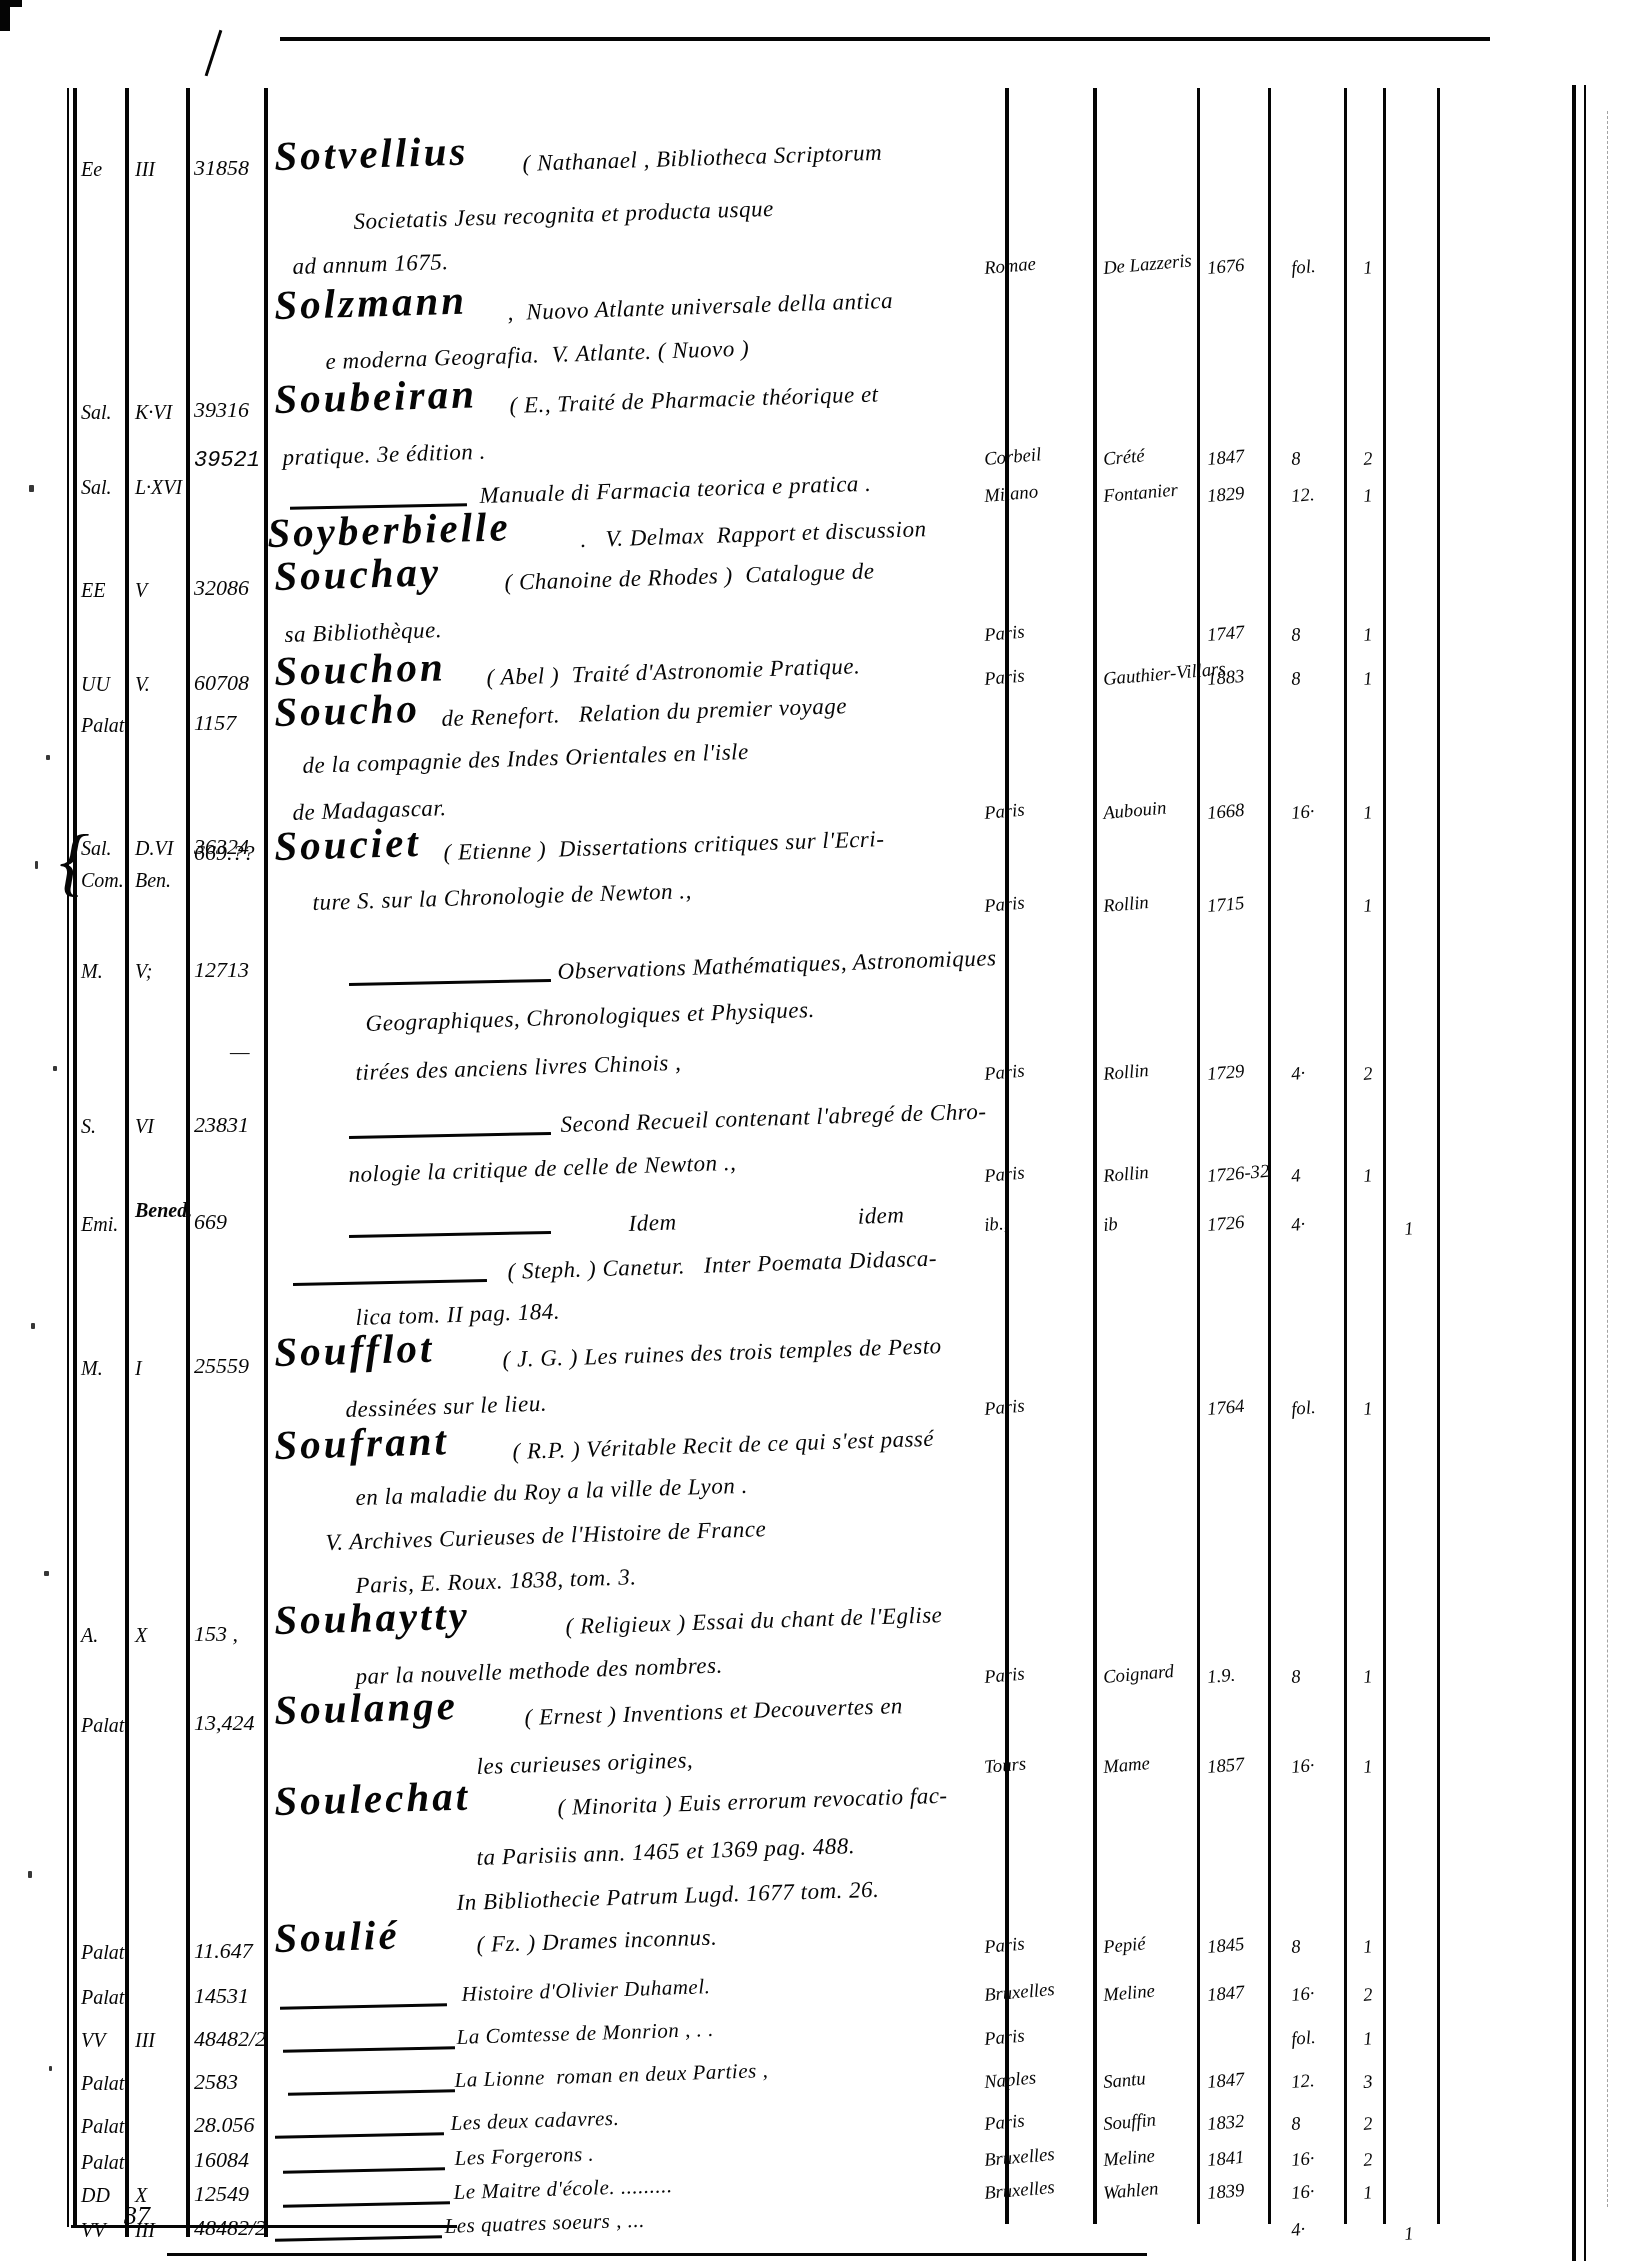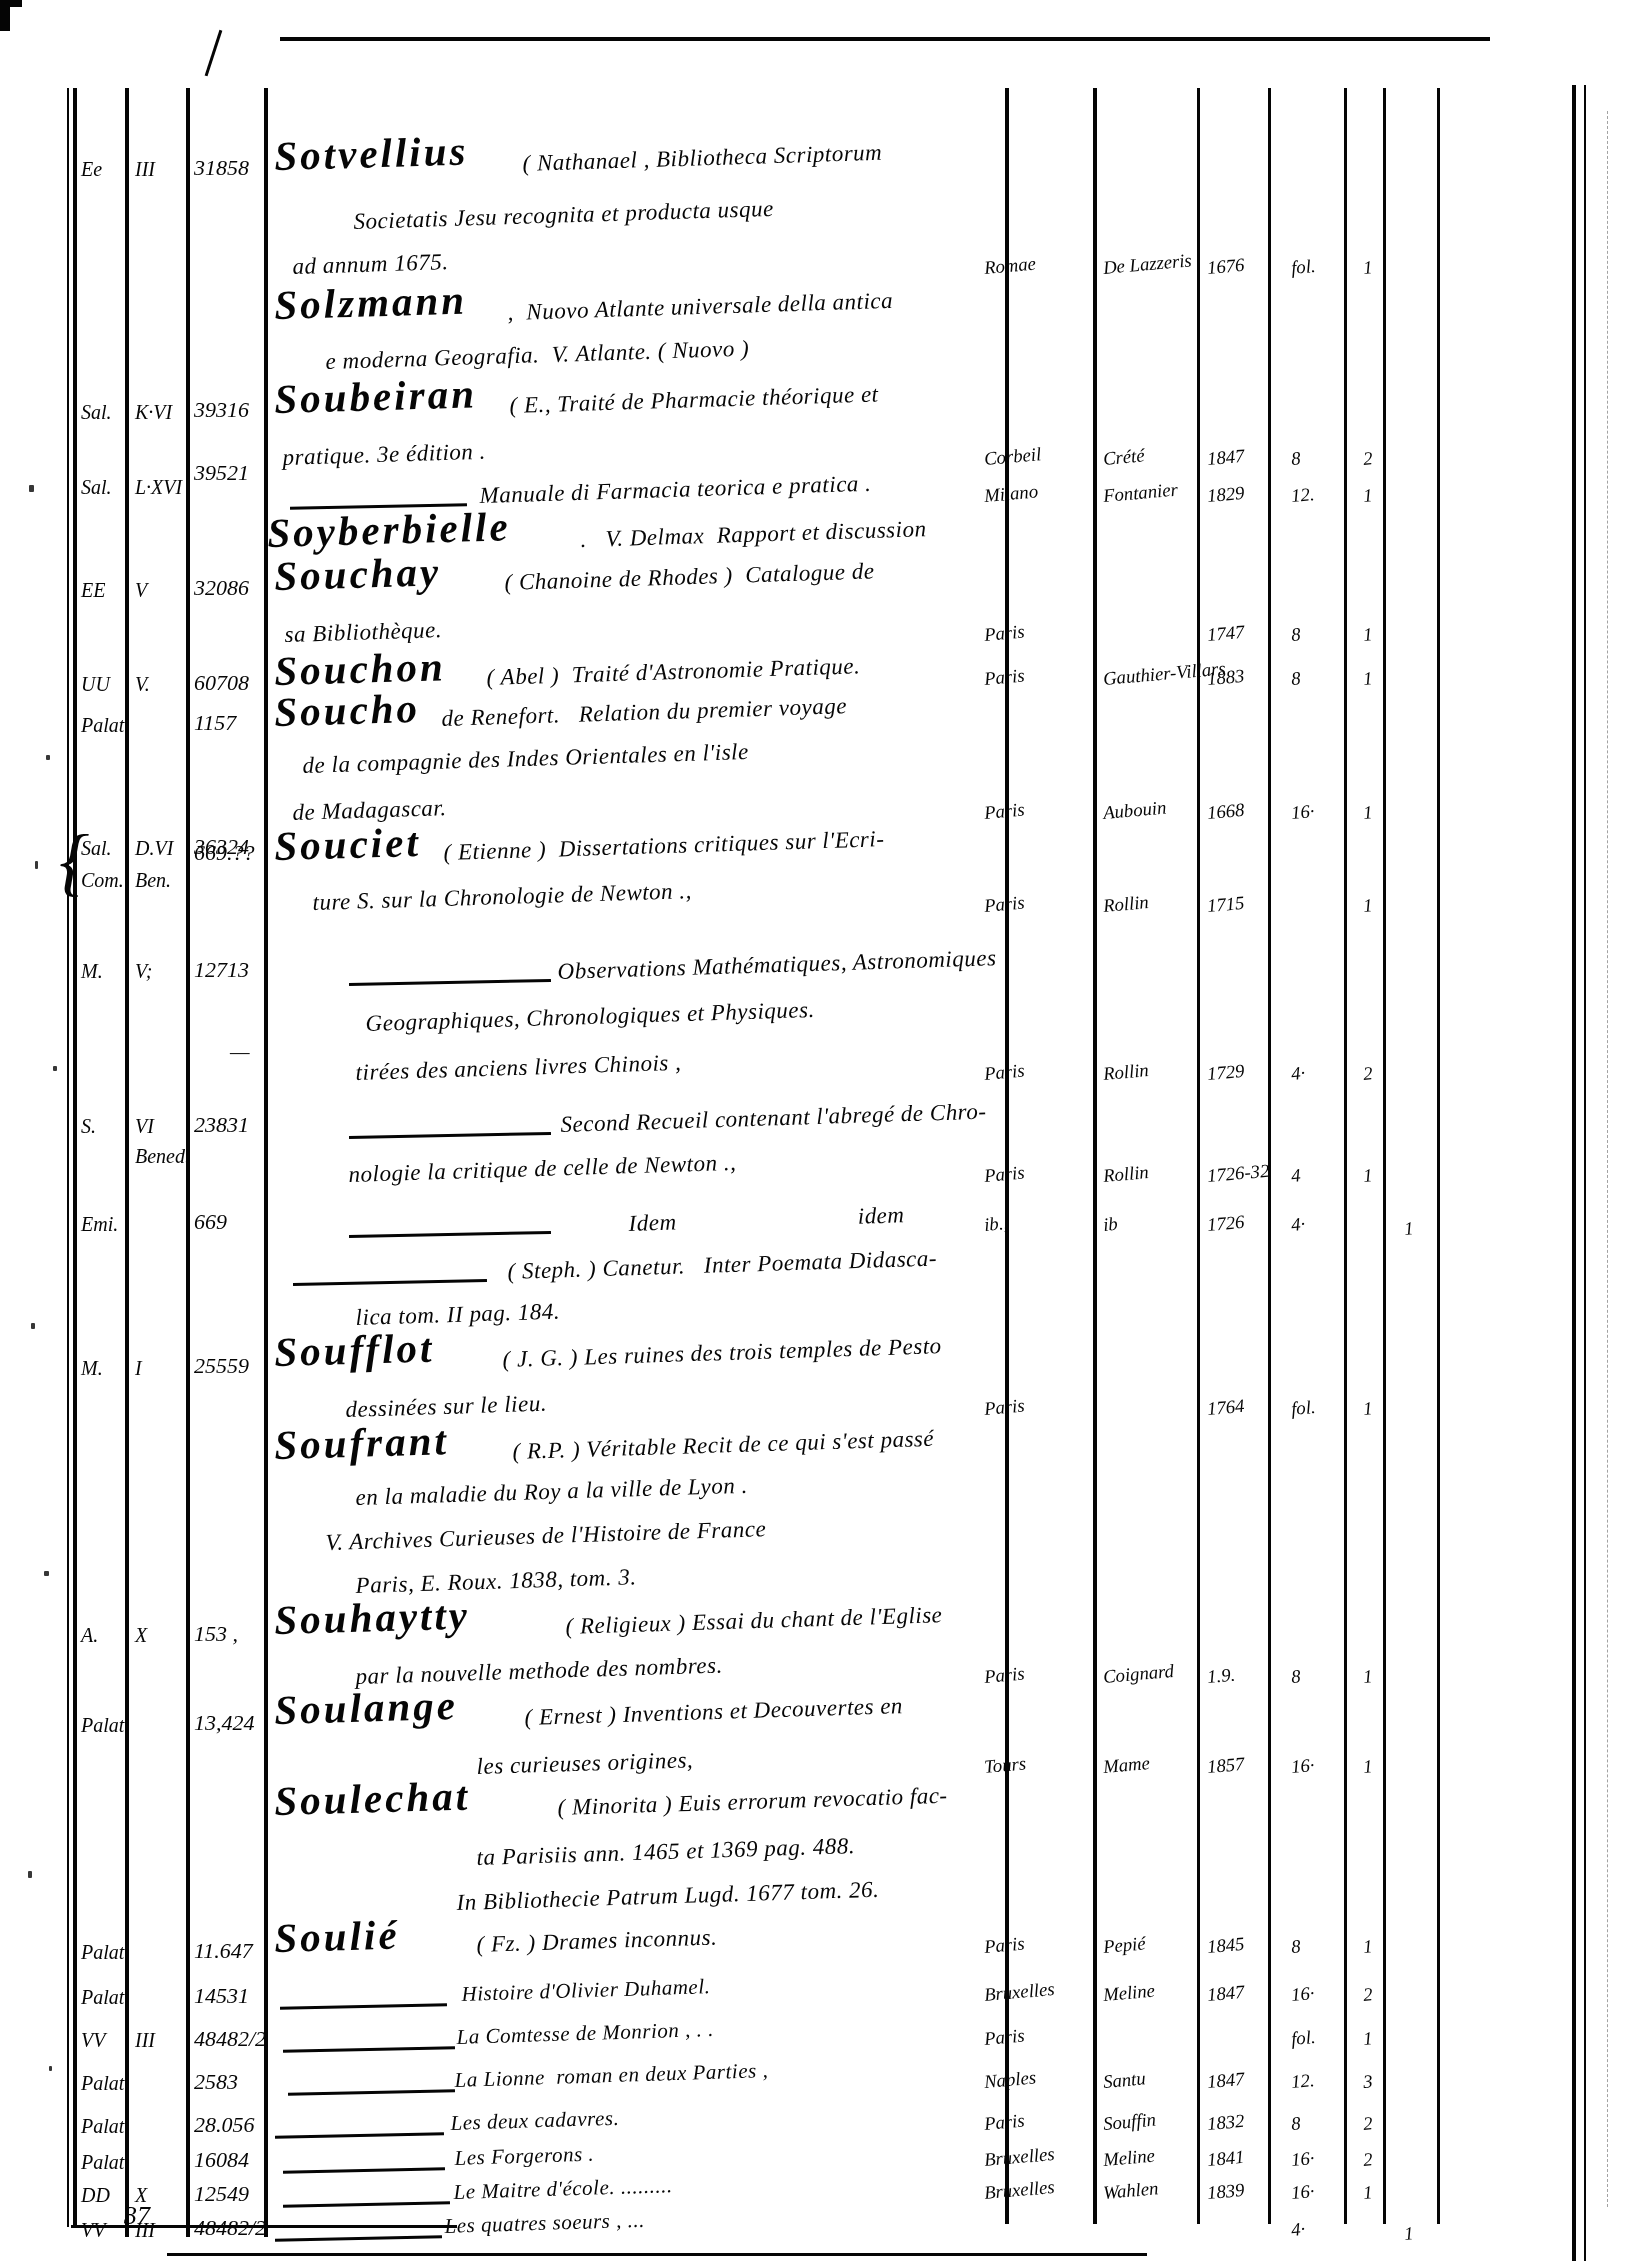--- a/index.html
+++ b/index.html
@@ -81,21 +81,21 @@
       <span class="cell hw" style="left: 275px; top: 379px;">Soubeiran</span>
       <span class="cell t" style="left: 510px; top: 394px;">( E., Traité de Pharmacie théorique et</span>
       <span class="cell t" style="left: 283px; top: 446px;">pratique. 3e édition .</span>
       <span class="cell pub" style="left: 985px; top: 450px;">Corbeil</span>
       <span class="cell pub" style="left: 1104px; top: 450px;">Crété</span>
       <span class="cell pub" style="left: 1208px; top: 450px;">1847</span>
       <span class="cell pub" style="left: 1292px; top: 450px;">8</span>
       <span class="cell pub" style="left: 1364px; top: 450px;">2</span>
       <span class="cell mk" style="left: 81px; top: 477px;">Sal.</span>
       <span class="cell mk" style="left: 135px; top: 477px;">L·XVI</span>
-      <span class="cell num" style="left: 194px; top: 462px;">39521</span>
+      <span class="cell num" style="left: 194px; top: 450px; font-family: Liberation Mono, monospace;">39521</span>
       <div class="dash" style="left: 290px; top: 505px; width: 177px;"></div>
       <span class="cell t" style="left: 480px; top: 484px;">Manuale di Farmacia teorica e pratica .</span>
       <span class="cell pub" style="left: 985px; top: 487px;">Milano</span>
       <span class="cell pub" style="left: 1104px; top: 487px;">Fontanier</span>
       <span class="cell pub" style="left: 1208px; top: 487px;">1829</span>
       <span class="cell pub" style="left: 1292px; top: 487px;">12.</span>
       <span class="cell pub" style="left: 1364px; top: 487px;">1</span>
       <span class="cell hw" style="left: 268px; top: 513px;">Soyberbielle</span>
       <span class="cell t" style="left: 581px; top: 528px;">.   V. Delmax  Rapport et discussion</span>
       <span class="cell mk" style="left: 81px; top: 580px;">EE</span>
@@ -160,21 +160,21 @@
       <span class="cell num" style="left: 194px; top: 1114px;">23831</span>
       <div class="dash" style="left: 349px; top: 1134px; width: 202px;"></div>
       <span class="cell t" style="left: 561px; top: 1113px;">Second Recueil contenant l'abregé de Chro-</span>
       <span class="cell t" style="left: 349px; top: 1163px;">nologie la critique de celle de Newton .,</span>
       <span class="cell pub" style="left: 985px; top: 1167px;">Paris</span>
       <span class="cell pub" style="left: 1104px; top: 1167px;">Rollin</span>
       <span class="cell pub" style="left: 1208px; top: 1167px;">1726-32</span>
       <span class="cell pub" style="left: 1292px; top: 1167px;">4</span>
       <span class="cell pub" style="left: 1364px; top: 1167px;">1</span>
       <span class="cell mk" style="left: 81px; top: 1214px;">Emi.</span>
-      <span class="cell mk" style="left: 135px; top: 1146px;">Bened.</span>
+      <span class="cell mk" style="left: 135px; top: 1200px; font-weight: bold;">Bened.</span>
       <span class="cell num" style="left: 194px; top: 1211px;">669</span>
       <div class="dash" style="left: 349px; top: 1233px; width: 202px;"></div>
       <span class="cell t" style="left: 629px; top: 1212px;">Idem                             idem</span>
       <span class="cell pub" style="left: 985px; top: 1216px;">ib.,</span>
       <span class="cell pub" style="left: 1104px; top: 1216px;">ib</span>
       <span class="cell pub" style="left: 1208px; top: 1216px;">1726</span>
       <span class="cell pub" style="left: 1292px; top: 1216px;">4·</span>
       <span class="cell pub" style="left: 1405px; top: 1220px;">1</span>
       <div class="dash" style="left: 293px; top: 1281px; width: 194px;"></div>
       <span class="cell t" style="left: 508px; top: 1260px;">( Steph. ) Canetur.   Inter Poemata Didasca-</span>

